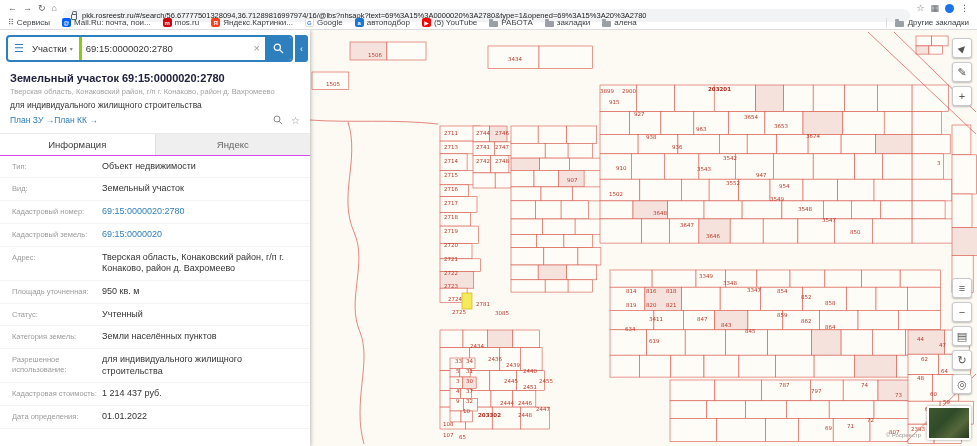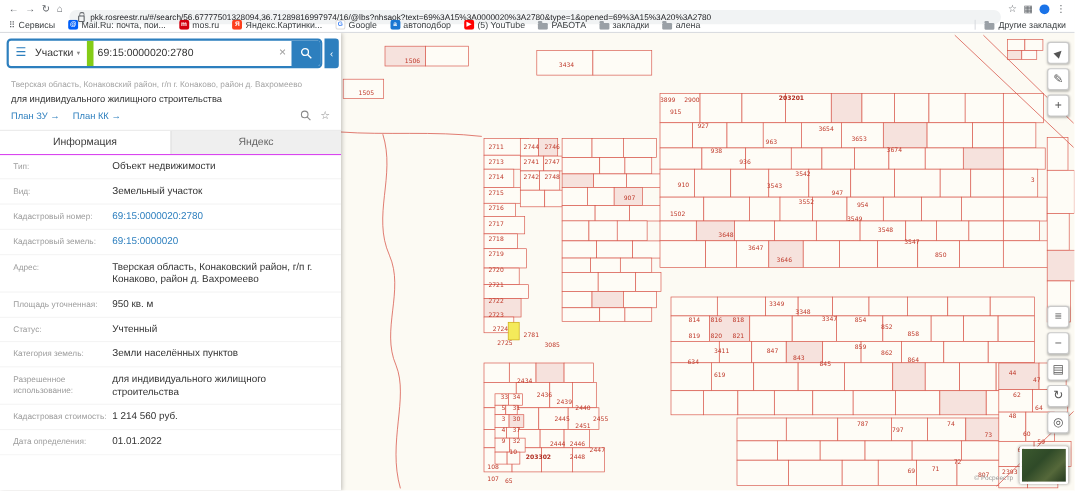--- a/index.html
+++ b/index.html
@@ -27,32 +27,32 @@
   .fav.apps{font-size:8px;line-height:1;color:#5f6368;}
   .fav.folder{width:9px;height:6px;background:#9aa0a6;border-radius:1px;position:relative;margin-top:2px;}
   .fav.folder::before{content:'';position:absolute;top:-2px;left:0;width:4px;height:2px;background:#9aa0a6;border-radius:1px 1px 0 0;}
   .bm-other{display:flex;align-items:center;gap:4px;font-size:8px;color:#3c4043;border-left:1px solid #dadce0;padding-left:8px;white-space:nowrap;}
 
   
   .panel{position:absolute;top:30px;left:0;width:310px;bottom:0;background:#fff;z-index:5;box-shadow:1px 0 4px rgba(0,0,0,.25);overflow:hidden;}
   .search-row{display:flex;align-items:stretch;gap:2px;padding:5px 2px 4px 6px;}
   .search-box{flex:1;display:flex;align-items:center;border:2px solid #2d7fbe;border-radius:4px;height:27px;overflow:hidden;background:#fff;}
   .menu-icon{color:#2d7fbe;font-size:11px;padding:0 6px;line-height:1;}
-  .cat{display:flex;align-items:center;gap:3px;padding:0 6px 0 2px;border-right:6px solid #84cc16;height:100%;}
+  .cat{display:flex;align-items:center;gap:3px;padding:0 6px 0 2px;border-right:3px solid #84cc16;height:100%;}
   .cat-label{font-size:9.5px;color:#333;}
   .cat-chev{font-size:6px;color:#888;}
   .search-input{flex:1;border:none;outline:none;font-size:9.5px;color:#333;padding:0 4px;min-width:0;font-family:inherit;background:transparent;}
   .clear-btn{font-size:11px;color:#a0a0a0;padding:0 5px;line-height:1;}
   .search-btn{width:26px;height:100%;background:#2d7fbe;display:flex;align-items:center;justify-content:center;flex:none;}
   .collapse-btn{width:13px;background:#2d7fbe;border-radius:0 3px 3px 0;display:flex;align-items:center;justify-content:center;color:#fff;font-size:9px;flex:none;}
   .p-header{padding:6px 10px 2px 10px;}
   .p-title{font-size:11px;font-weight:bold;color:#20203f;margin-bottom:3px;}
   .p-addr{font-size:7.5px;color:#a3a3a3;line-height:1.3;margin-bottom:3px;}
   .p-usage{font-size:8.5px;color:#333;margin-bottom:5px;}
-  .p-links{display:flex;align-items:center;gap:12px;font-size:8.5px;padding-bottom:5px;}
+  .p-links{display:flex;align-items:center;gap:0;font-size:8.5px;padding-bottom:5px;}
   .plan-link{color:#2d7fbe;}
   .p-links-icons{margin-left:auto;display:flex;align-items:center;gap:8px;color:#8a8a8a;font-size:10px;}
   .tabs{display:flex;height:23px;border-top:1px solid #e8e8e8;border-bottom:1px solid #d946ef;}
   .tab{flex:1;display:flex;align-items:center;justify-content:center;font-size:9.5px;color:#3c3c3c;background:#fff;}
   .tab:not(.active){background:#efefef;color:#666;border-left:1px solid #e0e0e0;}
   .info-table{overflow:hidden;}
   .info-row{display:flex;padding:5px 10px 5px 12px;border-bottom:1px solid #f4f4f4;}
   .info-label{width:90px;flex:none;font-size:7.5px;color:#9b9b9b;line-height:1.3;padding-top:1px;}
   .info-value{flex:1;font-size:9px;color:#333;line-height:1.3;}
   .info-value.link{color:#2d7fbe;}
@@ -589,20 +589,21 @@
           <svg width="11" height="11" viewBox="0 0 11 11">
             <circle cx="4.3" cy="4.3" r="3.1" fill="none" stroke="#ffffff" stroke-width="1.2"></circle>
             <line x1="6.8" y1="6.8" x2="10" y2="10" stroke="#ffffff" stroke-width="1.2"></line>
           </svg>
         </span>
       </div>
       <span class="collapse-btn">‹</span>
     </div>
 
     <div class="p-header">
+      <div class="p-title">Земельный участок 69:15:0000020:2780</div>
       <div class="p-addr">Тверская область, Конаковский район, г/п г. Конаково, район д. Вахромеево</div>
       <div class="p-usage">для индивидуального жилищного строительства</div>
       <div class="p-links">
         <span class="plan-link">План ЗУ →</span>
           <span class="plan-link">План КК →</span>
           <span class="p-links-icons">
           <svg width="10" height="10" viewBox="0 0 10 10">
             <circle cx="4" cy="4" r="3" fill="none" stroke="#8a8a8a" stroke-width="1"></circle>
             <line x1="6.2" y1="6.2" x2="9.2" y2="9.2" stroke="#8a8a8a" stroke-width="1"></line>
           </svg>
@@ -647,21 +648,21 @@
         <div class="info-row">
           <div class="info-label">Категория земель:</div>
           <div class="info-value">Земли населённых пунктов</div>
         </div>
         <div class="info-row">
           <div class="info-label">Разрешенное использование:</div>
           <div class="info-value">для индивидуального жилищного строительства</div>
         </div>
         <div class="info-row">
           <div class="info-label">Кадастровая стоимость:</div>
-          <div class="info-value">1 214 560 руб.</div>
+          <div class="info-value">1 214 437 руб.</div>
         </div>
         <div class="info-row">
           <div class="info-label">Дата определения:</div>
           <div class="info-value">01.01.2022</div>
         </div>
       </div>
   </div>
 
 </div>
 

